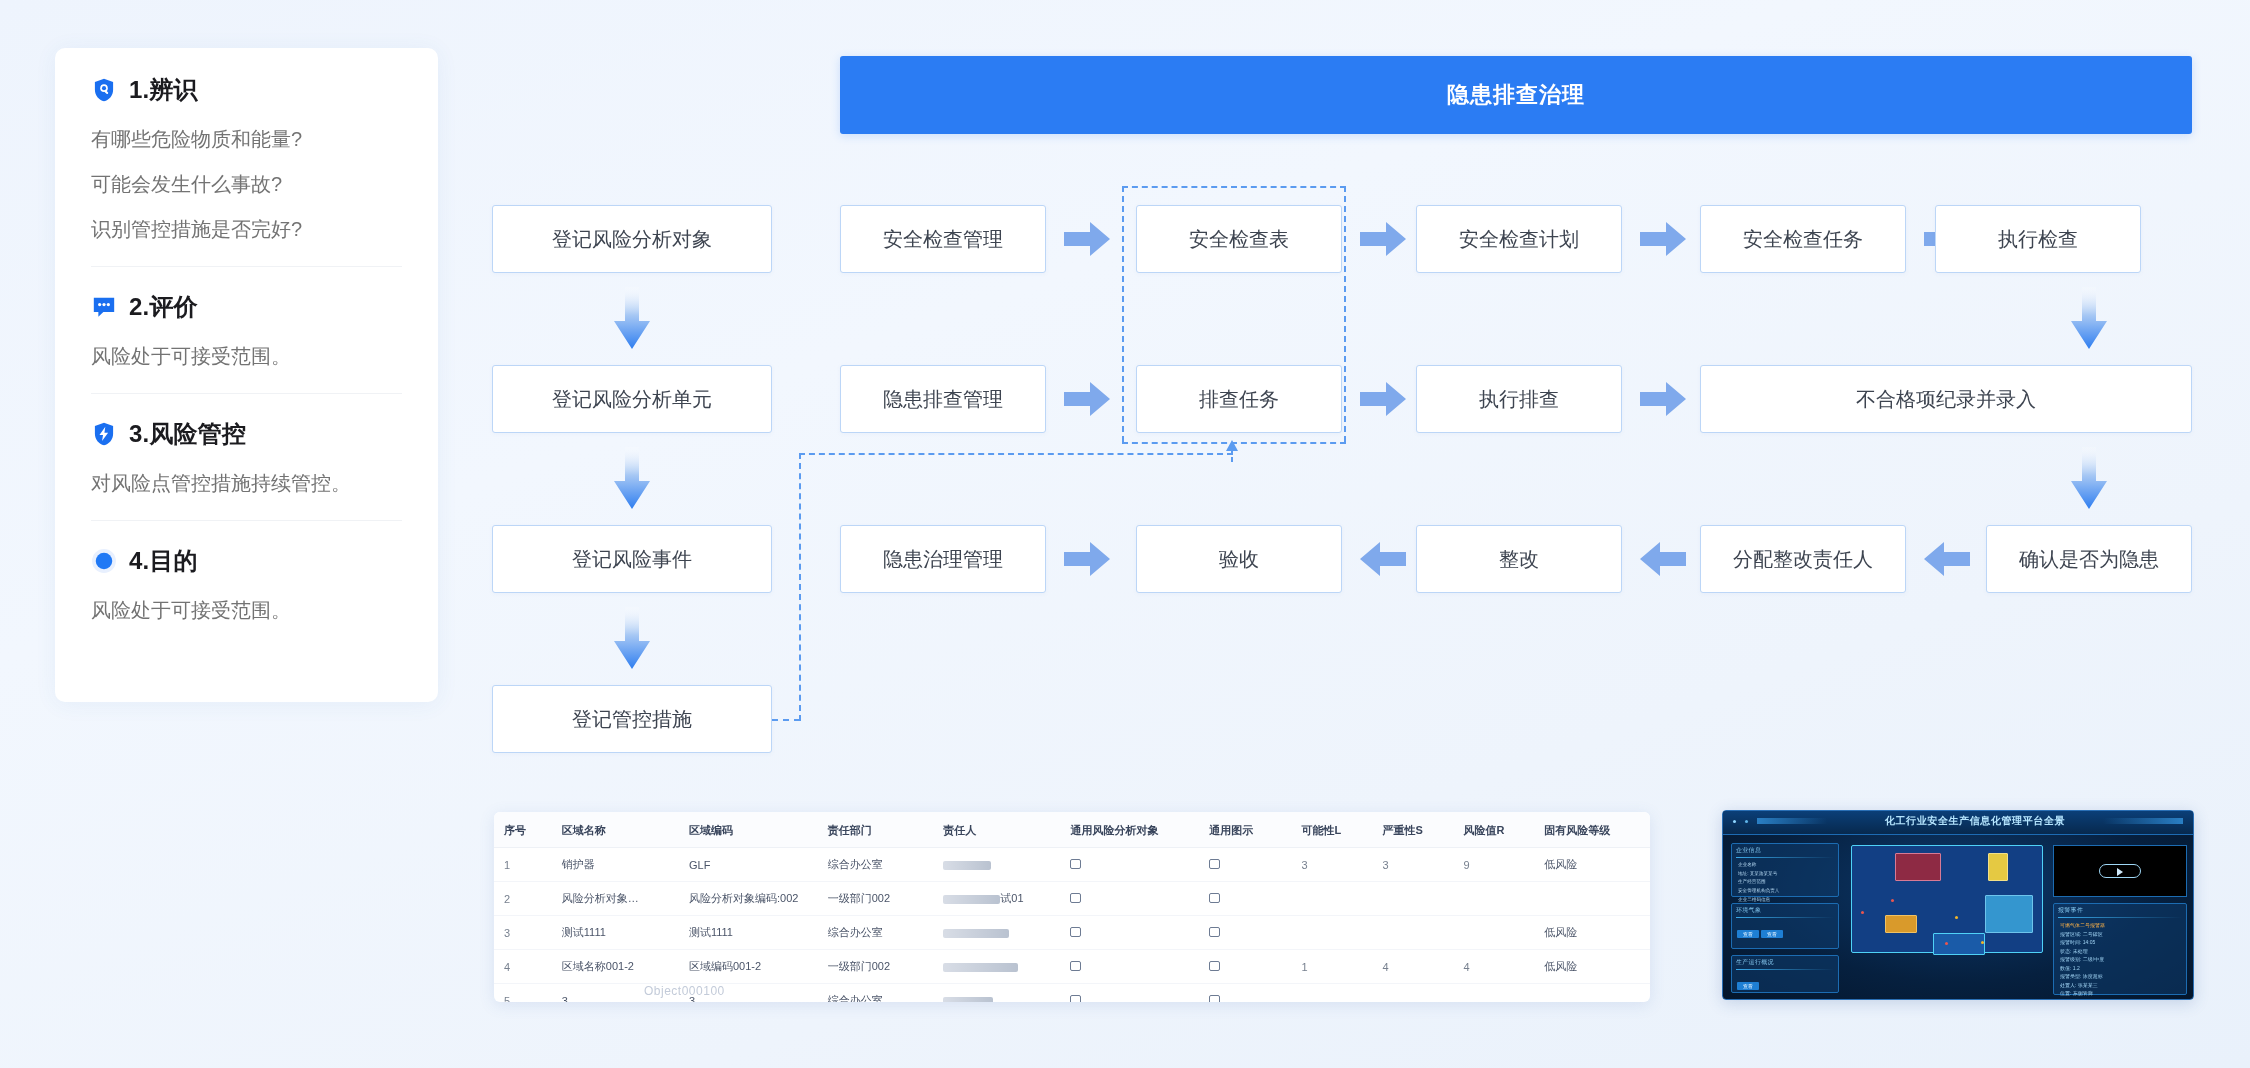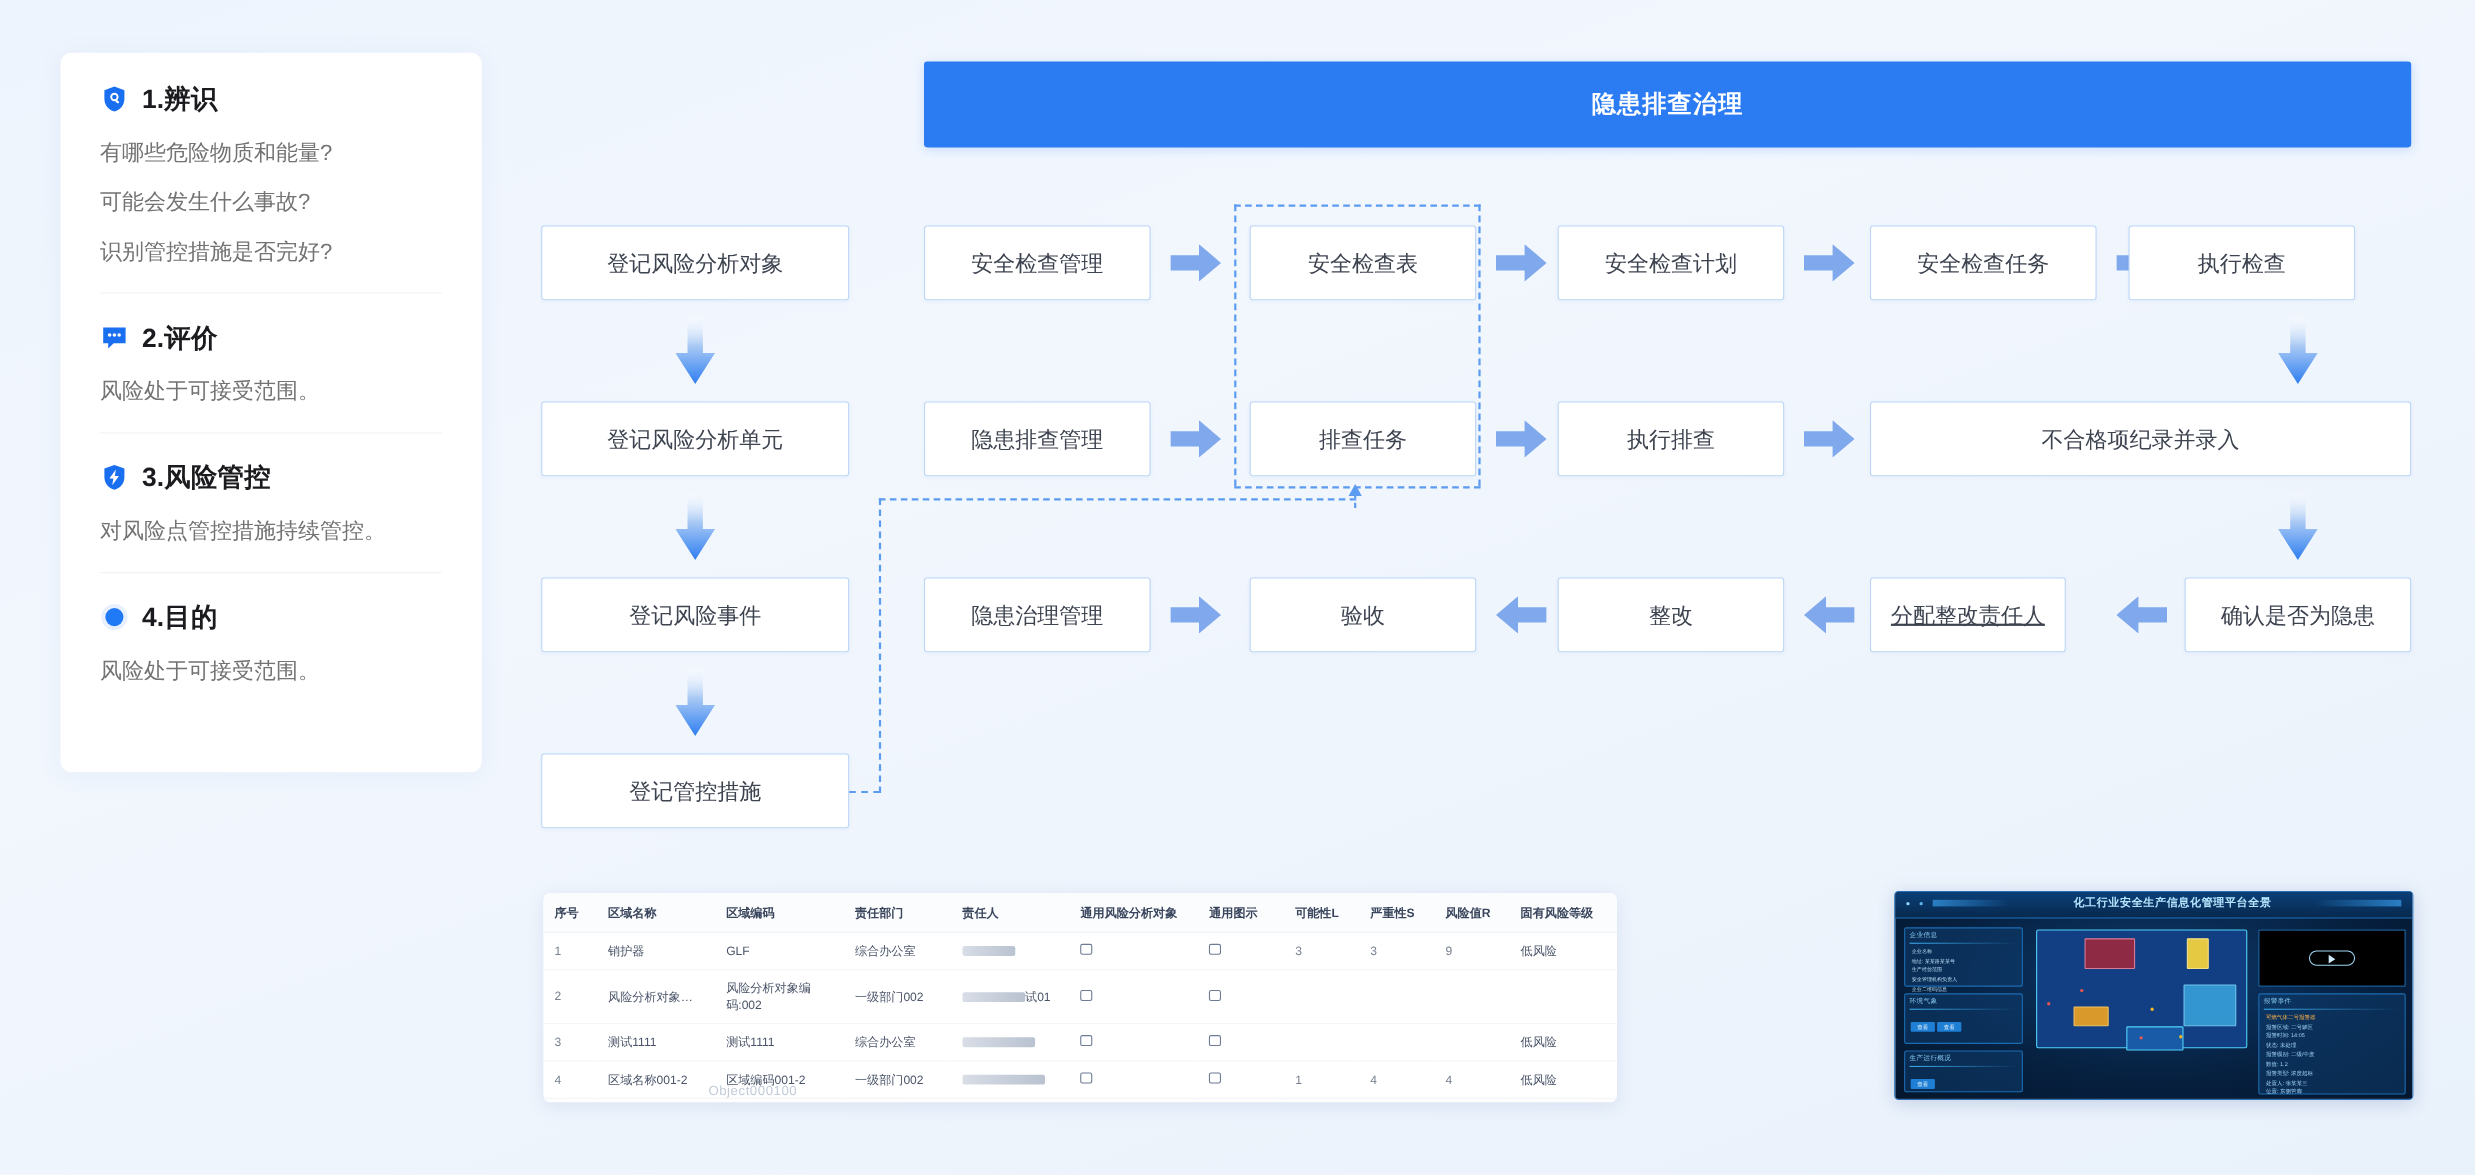--- a/index.html
+++ b/index.html
@@ -51,21 +51,21 @@
   .arrow-r, .arrow-l { position: absolute; width: 46px; height: 34px; }
   .arrow-d { position: absolute; width: 36px; height: 62px; }
 
   
   .dash { position: absolute; }
   .dash-v { border-left: 2px dashed #5b9bf0; }
   .dash-h { border-top: 2px dashed #5b9bf0; }
 
   
   .shot-table {
-    position: absolute; left: 494px; top: 812px; width: 976px; height: 190px;
+    position: absolute; left: 494px; top: 812px; width: 1156px; height: 190px;
     background:#ffffff; border-radius: 6px; overflow: hidden;
     box-shadow: 0 3px 16px rgba(70,110,180,0.13);
     filter: blur(0.65px);
   }
   .tbl { width: 100%; border-collapse: collapse; table-layout: fixed; }
   .tbl th {
     font-size: 11px; font-weight: 700; color: #39455c; text-align: left;
     padding: 11px 6px 9px 10px; background: #fbfcfe;
     border-bottom: 1px solid #eef1f6; white-space: nowrap;
   }
@@ -271,21 +271,21 @@
             <stop offset="0%" stop-color="#ffffff" stop-opacity="0.15"></stop>
             <stop offset="45%" stop-color="#a7c8f4"></stop>
             <stop offset="100%" stop-color="#2f7ef0"></stop>
           </linearGradient>
         </defs>
         <path d="M11 0 H25 V34 H36 L18 62 L0 34 H11 Z" fill="url(#dg4)"></path>
       </svg>
       <div class="box" style="left: 840px; top: 525px; width: 206px;">隐患治理管理</div>
       <div class="box" style="left: 1136px; top: 525px; width: 206px;">验收</div>
       <div class="box" style="left: 1416px; top: 525px; width: 206px;">整改</div>
-      <div class="box" style="left: 1700px; top: 525px; width: 178px; text-decoration: underline;">分配整改责任人</div>
+      <div class="box" style="left: 1700px; top: 525px; width: 206px;">分配整改责任人</div>
       <div class="box" style="left: 1986px; top: 525px; width: 206px;">确认是否为隐患</div>
       <svg class="arrow-r" viewBox="0 0 46 34" style="left: 1064px; top: 542px;">
         <path d="M0 10 H26 V0 L46 17 L26 34 V24 H0 Z" fill="#7fa9ec"></path>
       </svg>
       <svg class="arrow-l" viewBox="0 0 46 34" style="left: 1360px; top: 542px;">
         <path d="M46 10 H20 V0 L0 17 L20 34 V24 H46 Z" fill="#7fa9ec"></path>
       </svg>
       <svg class="arrow-l" viewBox="0 0 46 34" style="left: 1640px; top: 542px;">
         <path d="M46 10 H20 V0 L0 17 L20 34 V24 H46 Z" fill="#7fa9ec"></path>
       </svg>

